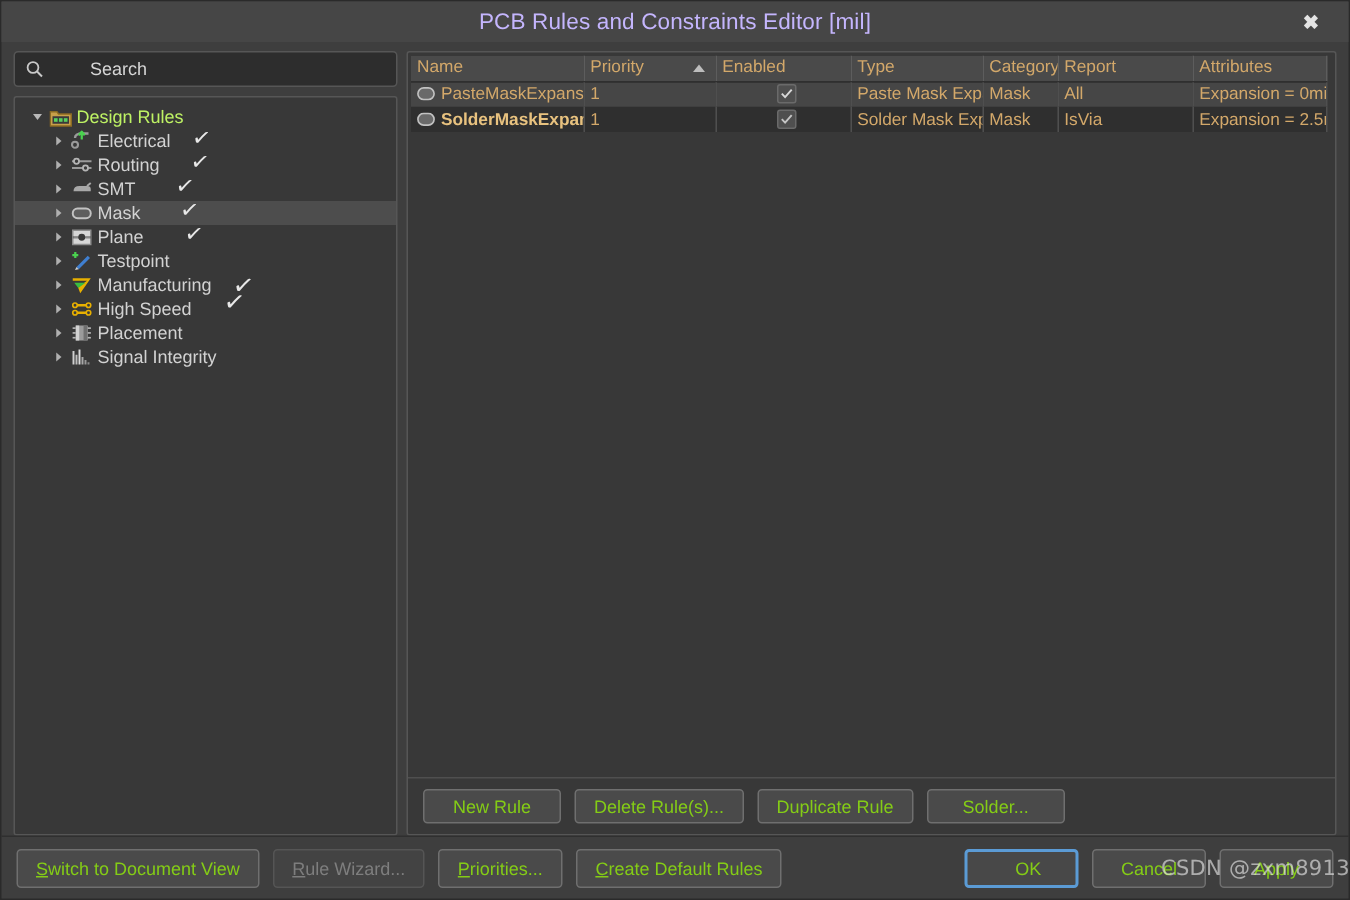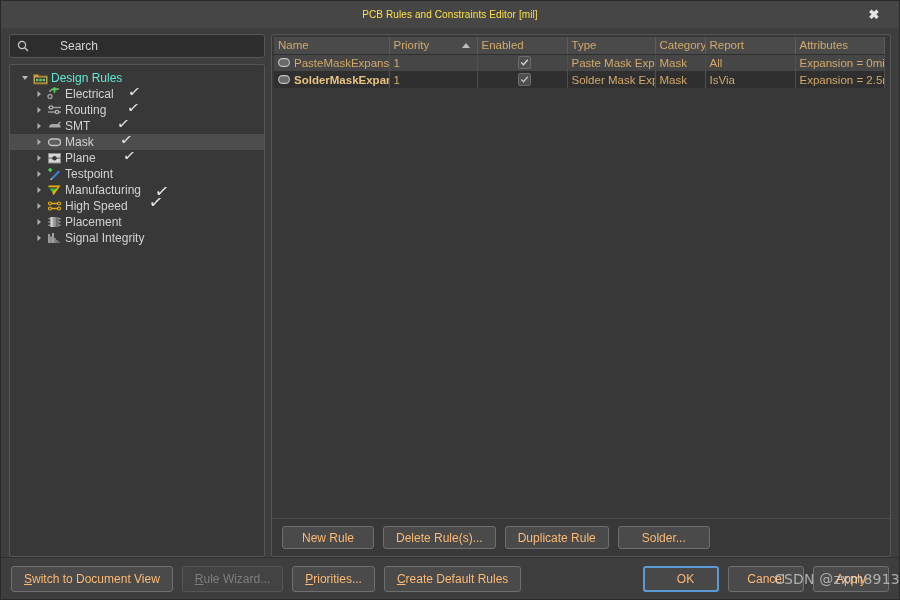--- a/index.html
+++ b/index.html
@@ -20,21 +20,21 @@
   }
 
   
   .titlebar {
     height: 27px; flex: 0 0 27px;
     background: #464646;
     position: relative;
     display: flex; align-items: center; justify-content: center;
   }
   .titlebar .title {
-    font-size: 10px; color: #fde047; letter-spacing: .1px;
+    font-size: 15px; color: #c4b5fd; letter-spacing: .1px;
   }
   .titlebar .close {
     position: absolute; right: 14px; top: 50%;
     transform: translateY(-50%);
     width: 22px; height: 20px;
     display: flex; align-items: center; justify-content: center;
     color: #e4e4e4; font-size: 13px; font-weight: bold; line-height: 1;
     cursor: pointer;
   }
 
@@ -87,21 +87,21 @@
     width: 14px; flex: 0 0 14px;
     display: flex; align-items: center; justify-content: center;
   }
   .t-row .ico {
     width: 17px; flex: 0 0 17px;
     display: flex; align-items: center; justify-content: center;
   }
   .t-row .lbl {
     font-size: 12px; color: #d2d2d2; padding-left: 2px;
   }
-  .t-row.root .lbl { color: #5eead4; }
+  .t-row.root .lbl { color: #bef264; }
   .t-row .chk {
     position: absolute;
     color: #e8e8e8;
     font-size: 15px;
     font-family: "DejaVu Sans", sans-serif;
     line-height: 1;
     transform: rotate(8deg);
     pointer-events: none;
   }
   .indent1 { padding-left: 22px; }
@@ -181,21 +181,21 @@
   .rulebtns {
     flex: 0 0 38px;
     border-top: 1px solid #4f4f4f;
     display: flex; align-items: center;
     padding-left: 10px; gap: 9px;
   }
   .btn {
     background: #4a4a4a;
     border: 1px solid #6f6f6f;
     border-radius: 3px;
-    color: #fdba74;
+    color: #84cc16;
     font-size: 12px;
     height: 23px;
     padding: 0 12px;
     display: inline-flex; align-items: center; justify-content: center;
     cursor: pointer;
     white-space: nowrap;
     font-family: "Liberation Sans", sans-serif;
   }
   .btn.wide { min-width: 92px; }
   .btn.disabled {

